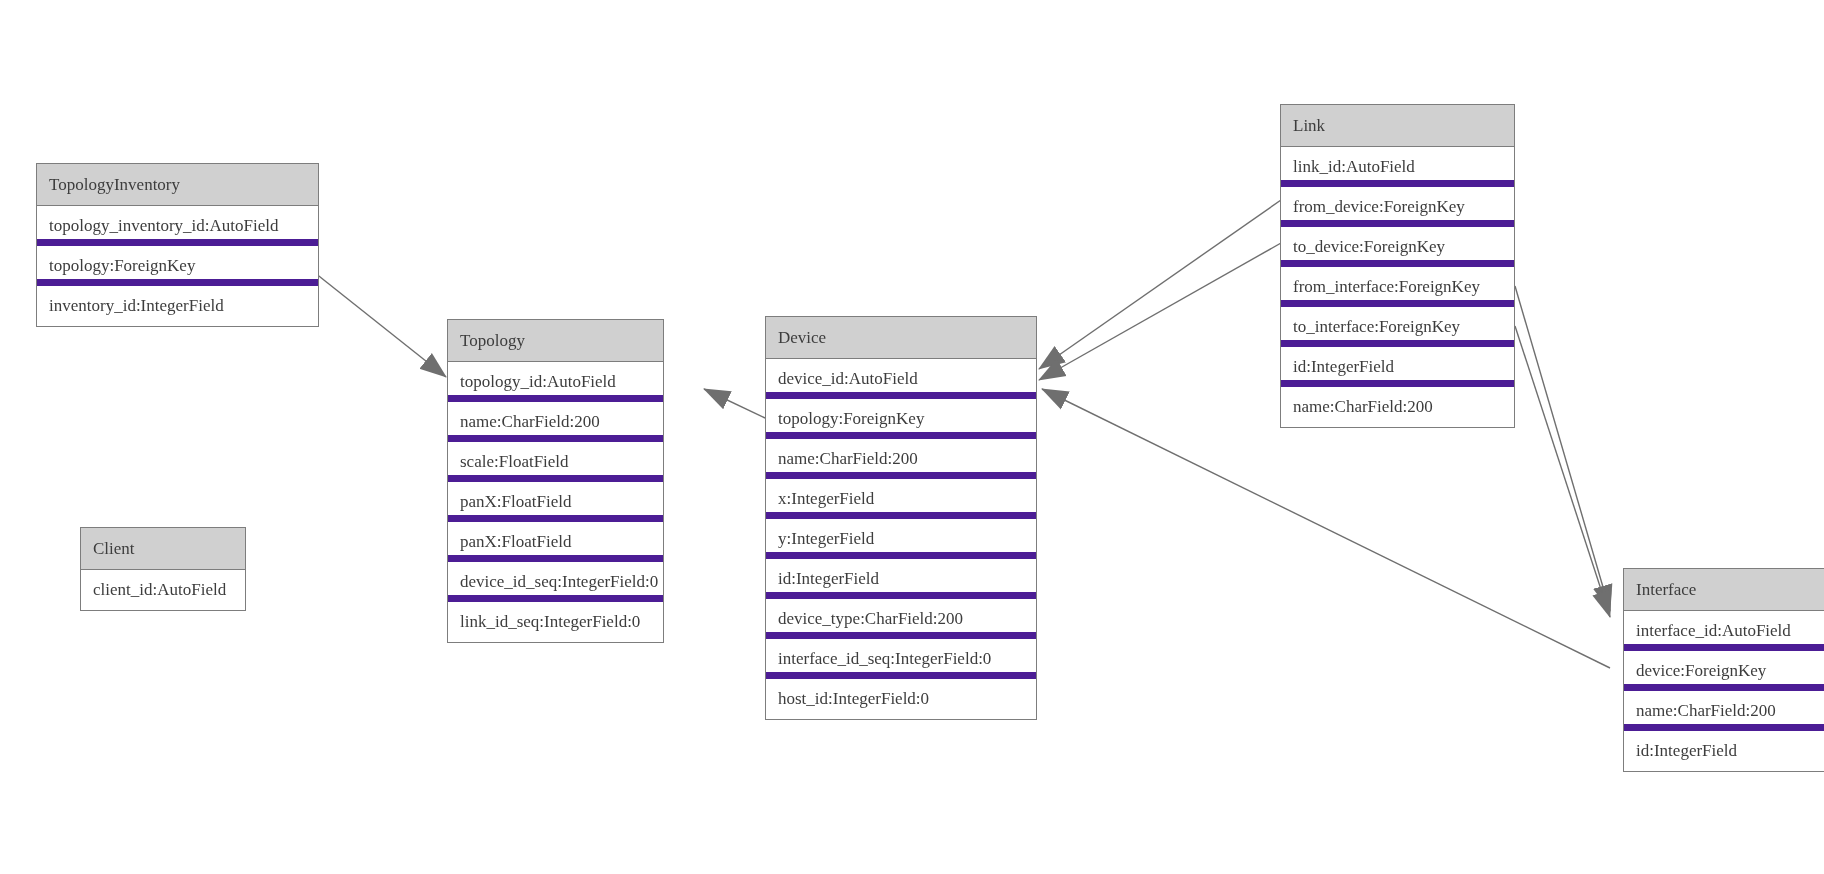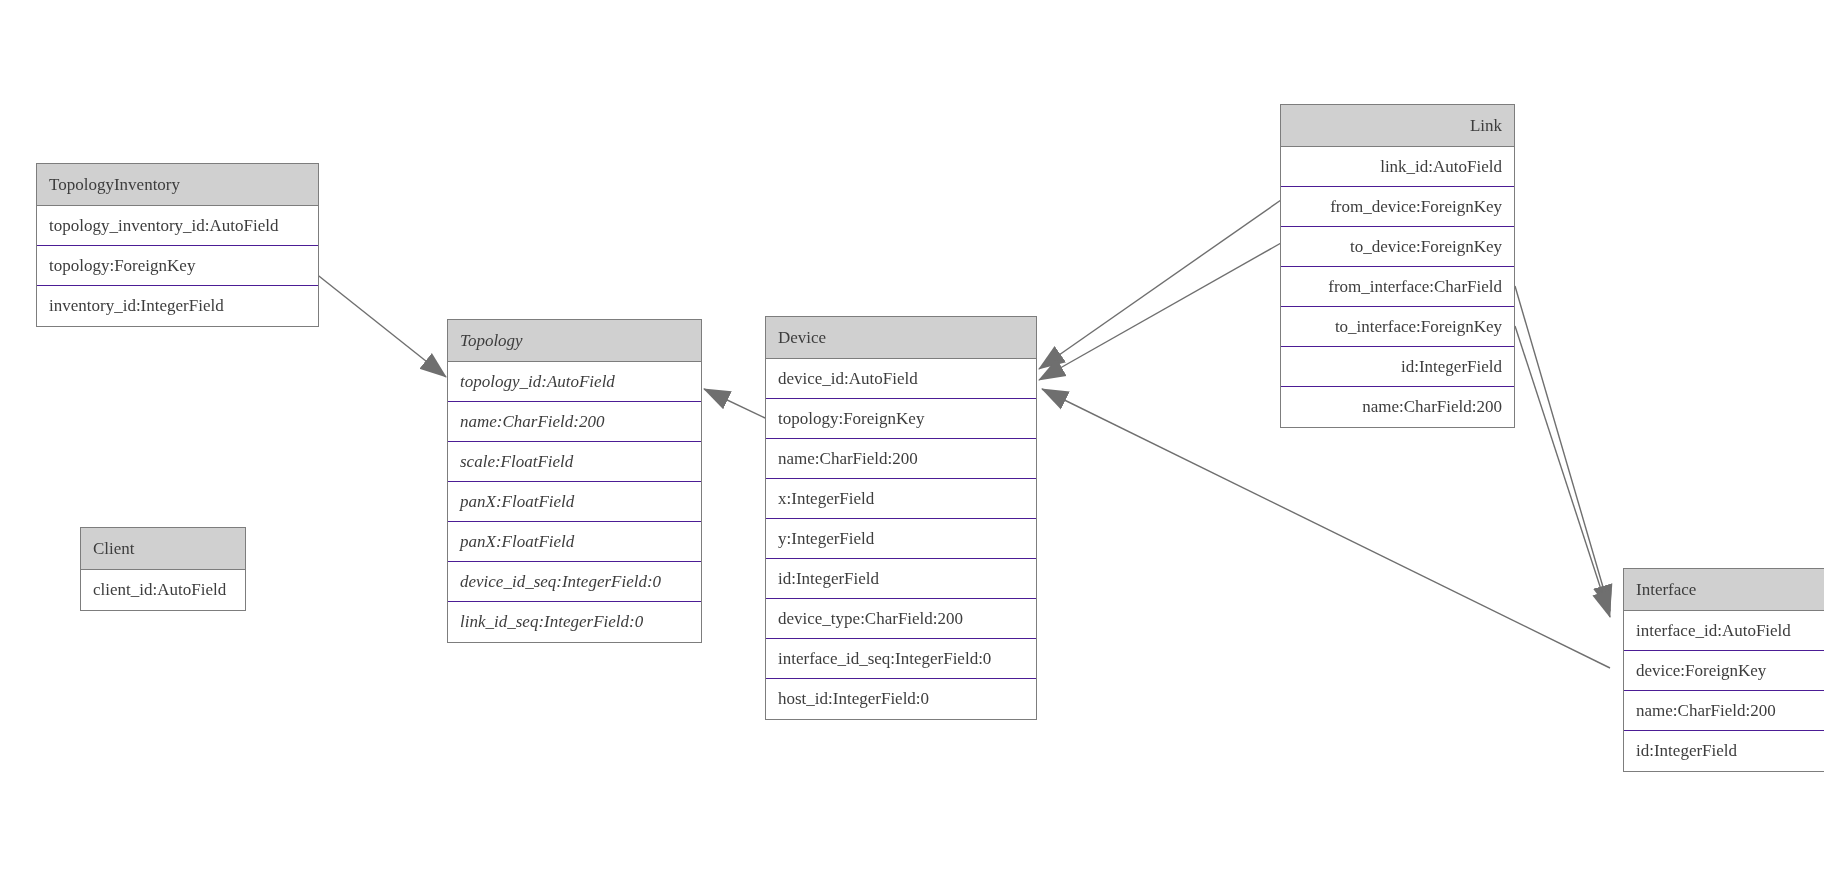--- a/index.html
+++ b/index.html
@@ -30,21 +30,21 @@
     border-bottom: 1px solid #7d7d7d;
     padding: 0 12px;
     font-size: 17px;
     color: #3d3d3d;
     white-space: nowrap;
     overflow: hidden;
   }
   .entity .row {
     height: 40px;
     line-height: 39px;
-    border-bottom: 1px solid #4c1d95;
+    border-bottom: 7px solid #4c1d95;
     padding: 0 12px;
     font-size: 17px;
     color: #3d3d3d;
     background: #ffffff;
     white-space: nowrap;
     overflow: hidden;
   }
   .entity .row:last-child { border-bottom: none; }
 </style>
 </head>
@@ -67,21 +67,21 @@
         <line x1="1515" y1="326" x2="1610" y2="617" stroke="#6f6f6f" stroke-width="1.4" marker-end="url(#arw)"></line>
       </g>
   </svg>
   <div id="entities">
       <div class="entity" style="left: 36px; top: 163px; width: 283px;">
         <div class="hdr">TopologyInventory</div>
         <div class="row">topology_inventory_id:AutoField</div>
         <div class="row">topology:ForeignKey</div>
         <div class="row">inventory_id:IntegerField</div>
       </div>
-      <div class="entity" style="left: 447px; top: 319px; width: 255px; font-style: italic;">
+      <div class="entity" style="left: 447px; top: 319px; width: 217px;">
         <div class="hdr">Topology</div>
         <div class="row">topology_id:AutoField</div>
         <div class="row">name:CharField:200</div>
         <div class="row">scale:FloatField</div>
         <div class="row">panX:FloatField</div>
         <div class="row">panX:FloatField</div>
         <div class="row">device_id_seq:IntegerField:0</div>
         <div class="row">link_id_seq:IntegerField:0</div>
       </div>
       <div class="entity" style="left: 80px; top: 527px; width: 166px;">
@@ -93,26 +93,26 @@
         <div class="row">device_id:AutoField</div>
         <div class="row">topology:ForeignKey</div>
         <div class="row">name:CharField:200</div>
         <div class="row">x:IntegerField</div>
         <div class="row">y:IntegerField</div>
         <div class="row">id:IntegerField</div>
         <div class="row">device_type:CharField:200</div>
         <div class="row">interface_id_seq:IntegerField:0</div>
         <div class="row">host_id:IntegerField:0</div>
       </div>
-      <div class="entity" style="left: 1280px; top: 104px; width: 235px; text-align: right;">
+      <div class="entity" style="left: 1280px; top: 104px; width: 235px;">
         <div class="hdr">Link</div>
         <div class="row">link_id:AutoField</div>
         <div class="row">from_device:ForeignKey</div>
         <div class="row">to_device:ForeignKey</div>
-        <div class="row">from_interface:CharField</div>
+        <div class="row">from_interface:ForeignKey</div>
         <div class="row">to_interface:ForeignKey</div>
         <div class="row">id:IntegerField</div>
         <div class="row">name:CharField:200</div>
       </div>
       <div class="entity" style="left: 1610px; top: 568px; width: 203px; margin-left: 13px;">
         <div class="hdr">Interface</div>
         <div class="row">interface_id:AutoField</div>
         <div class="row">device:ForeignKey</div>
         <div class="row">name:CharField:200</div>
         <div class="row">id:IntegerField</div>

